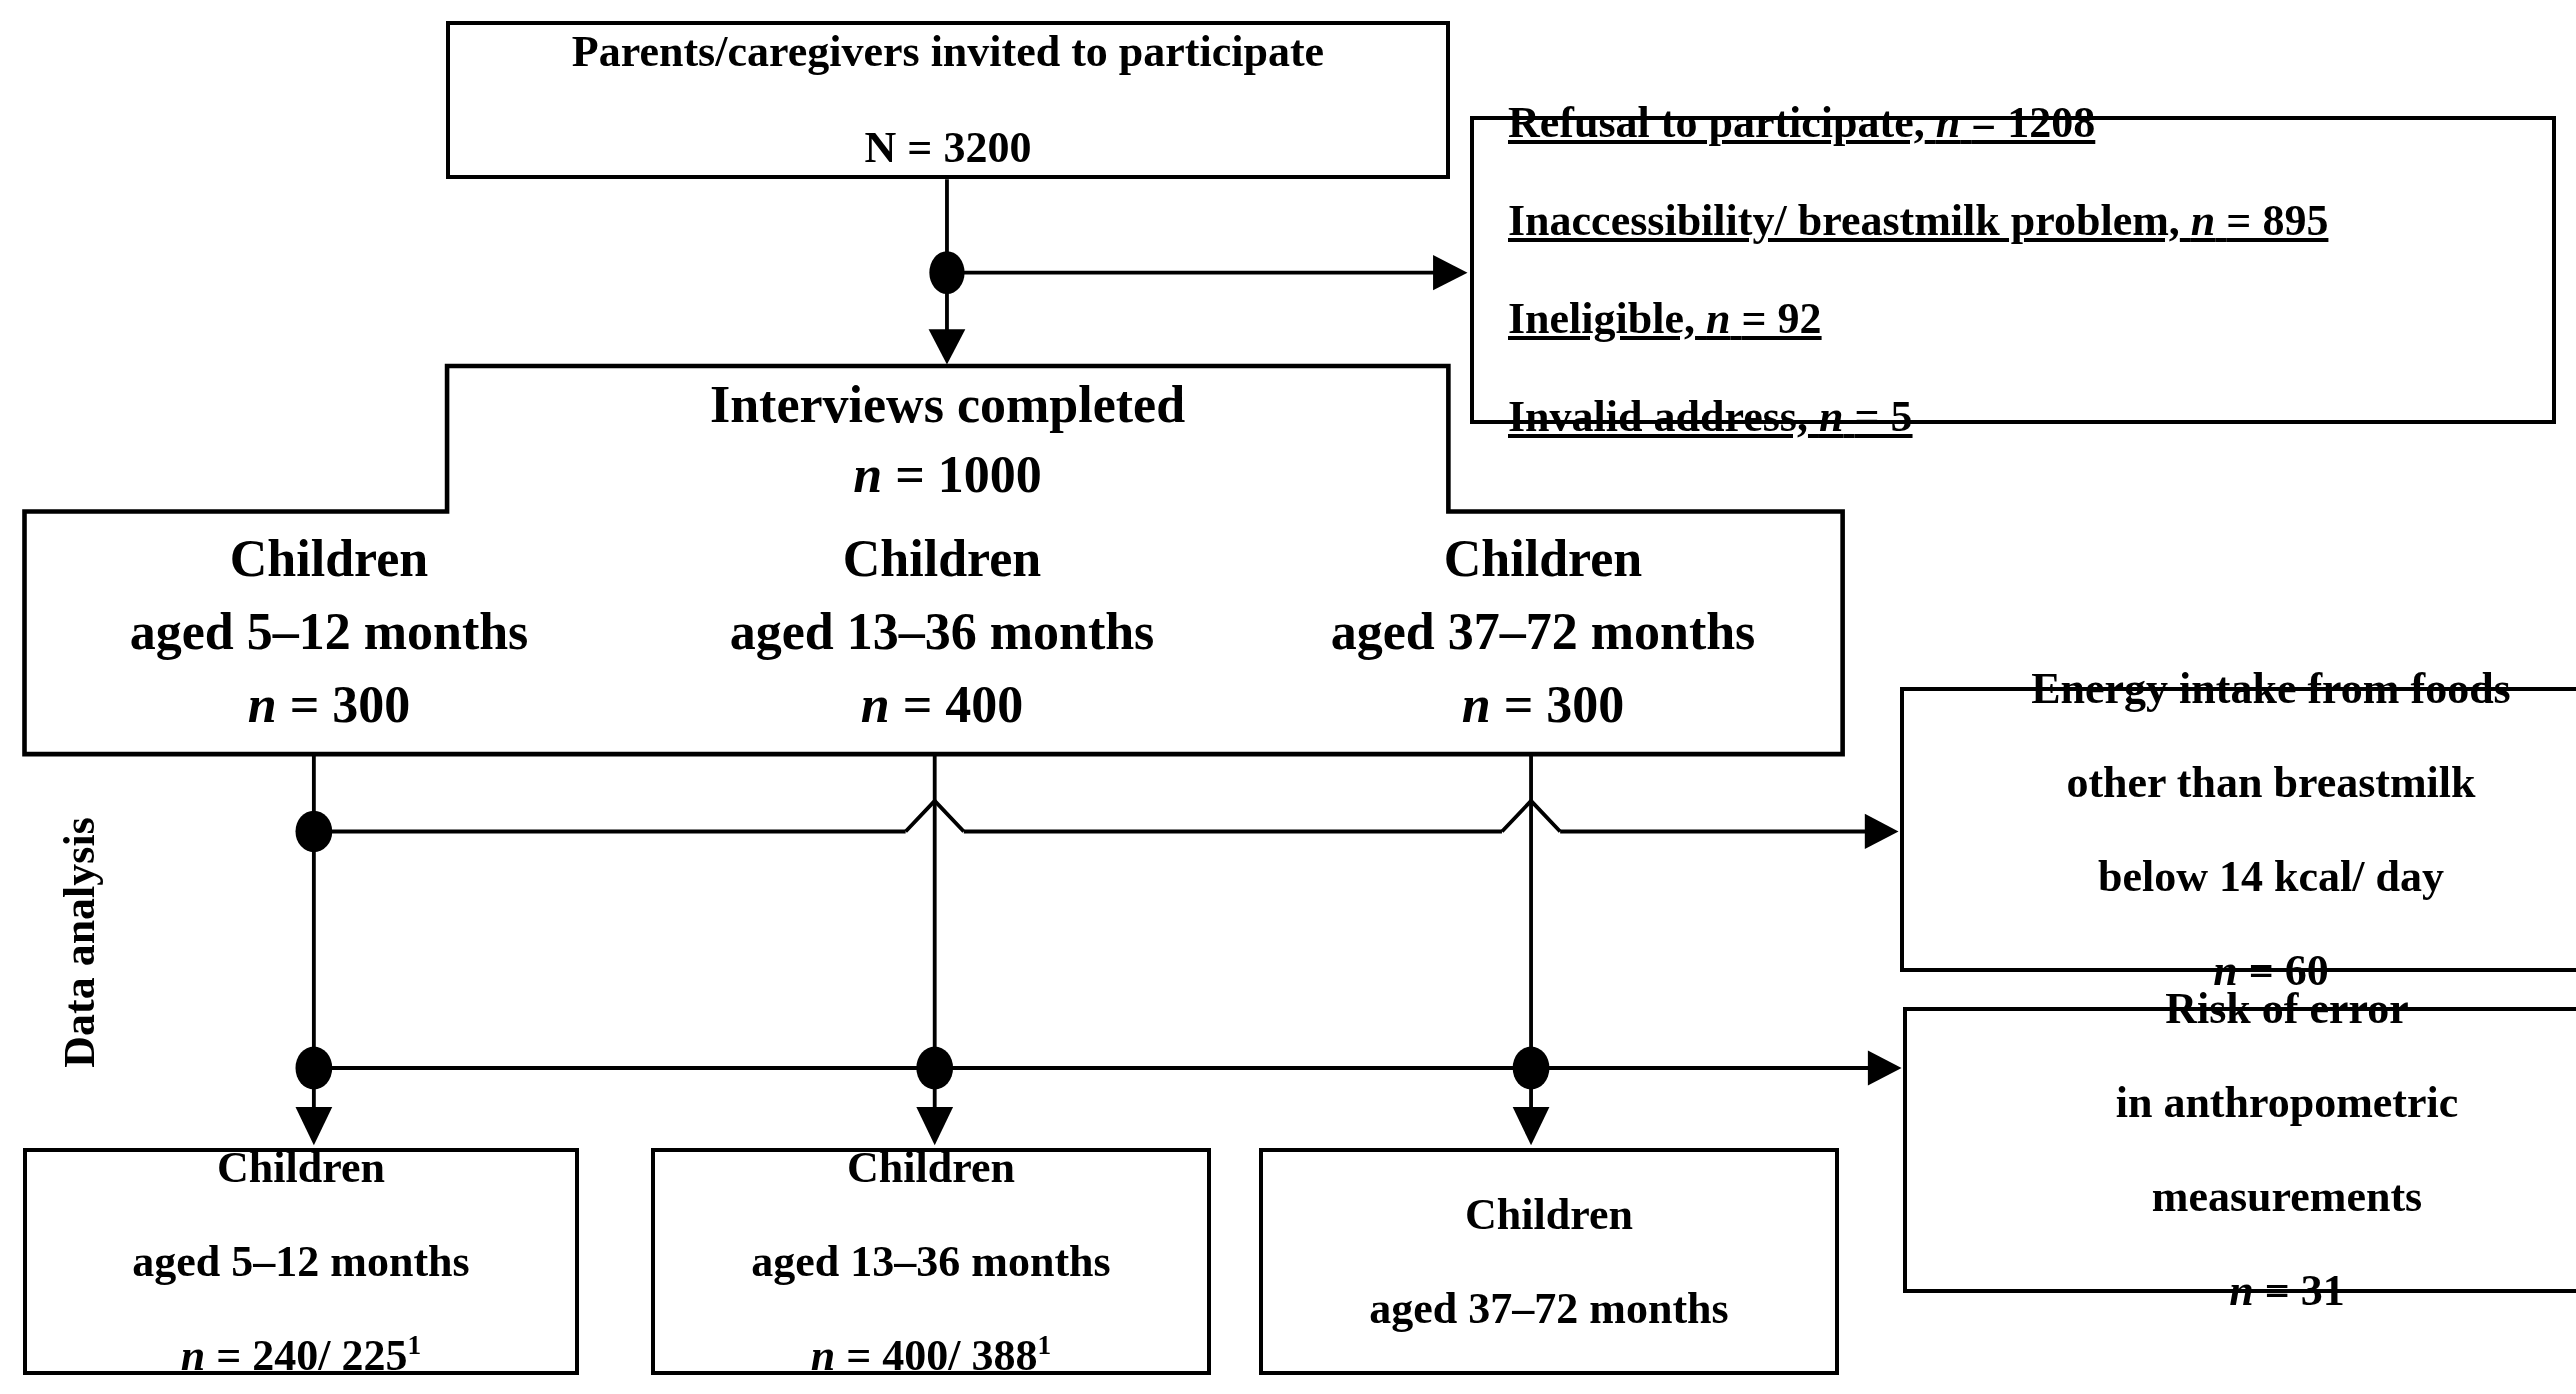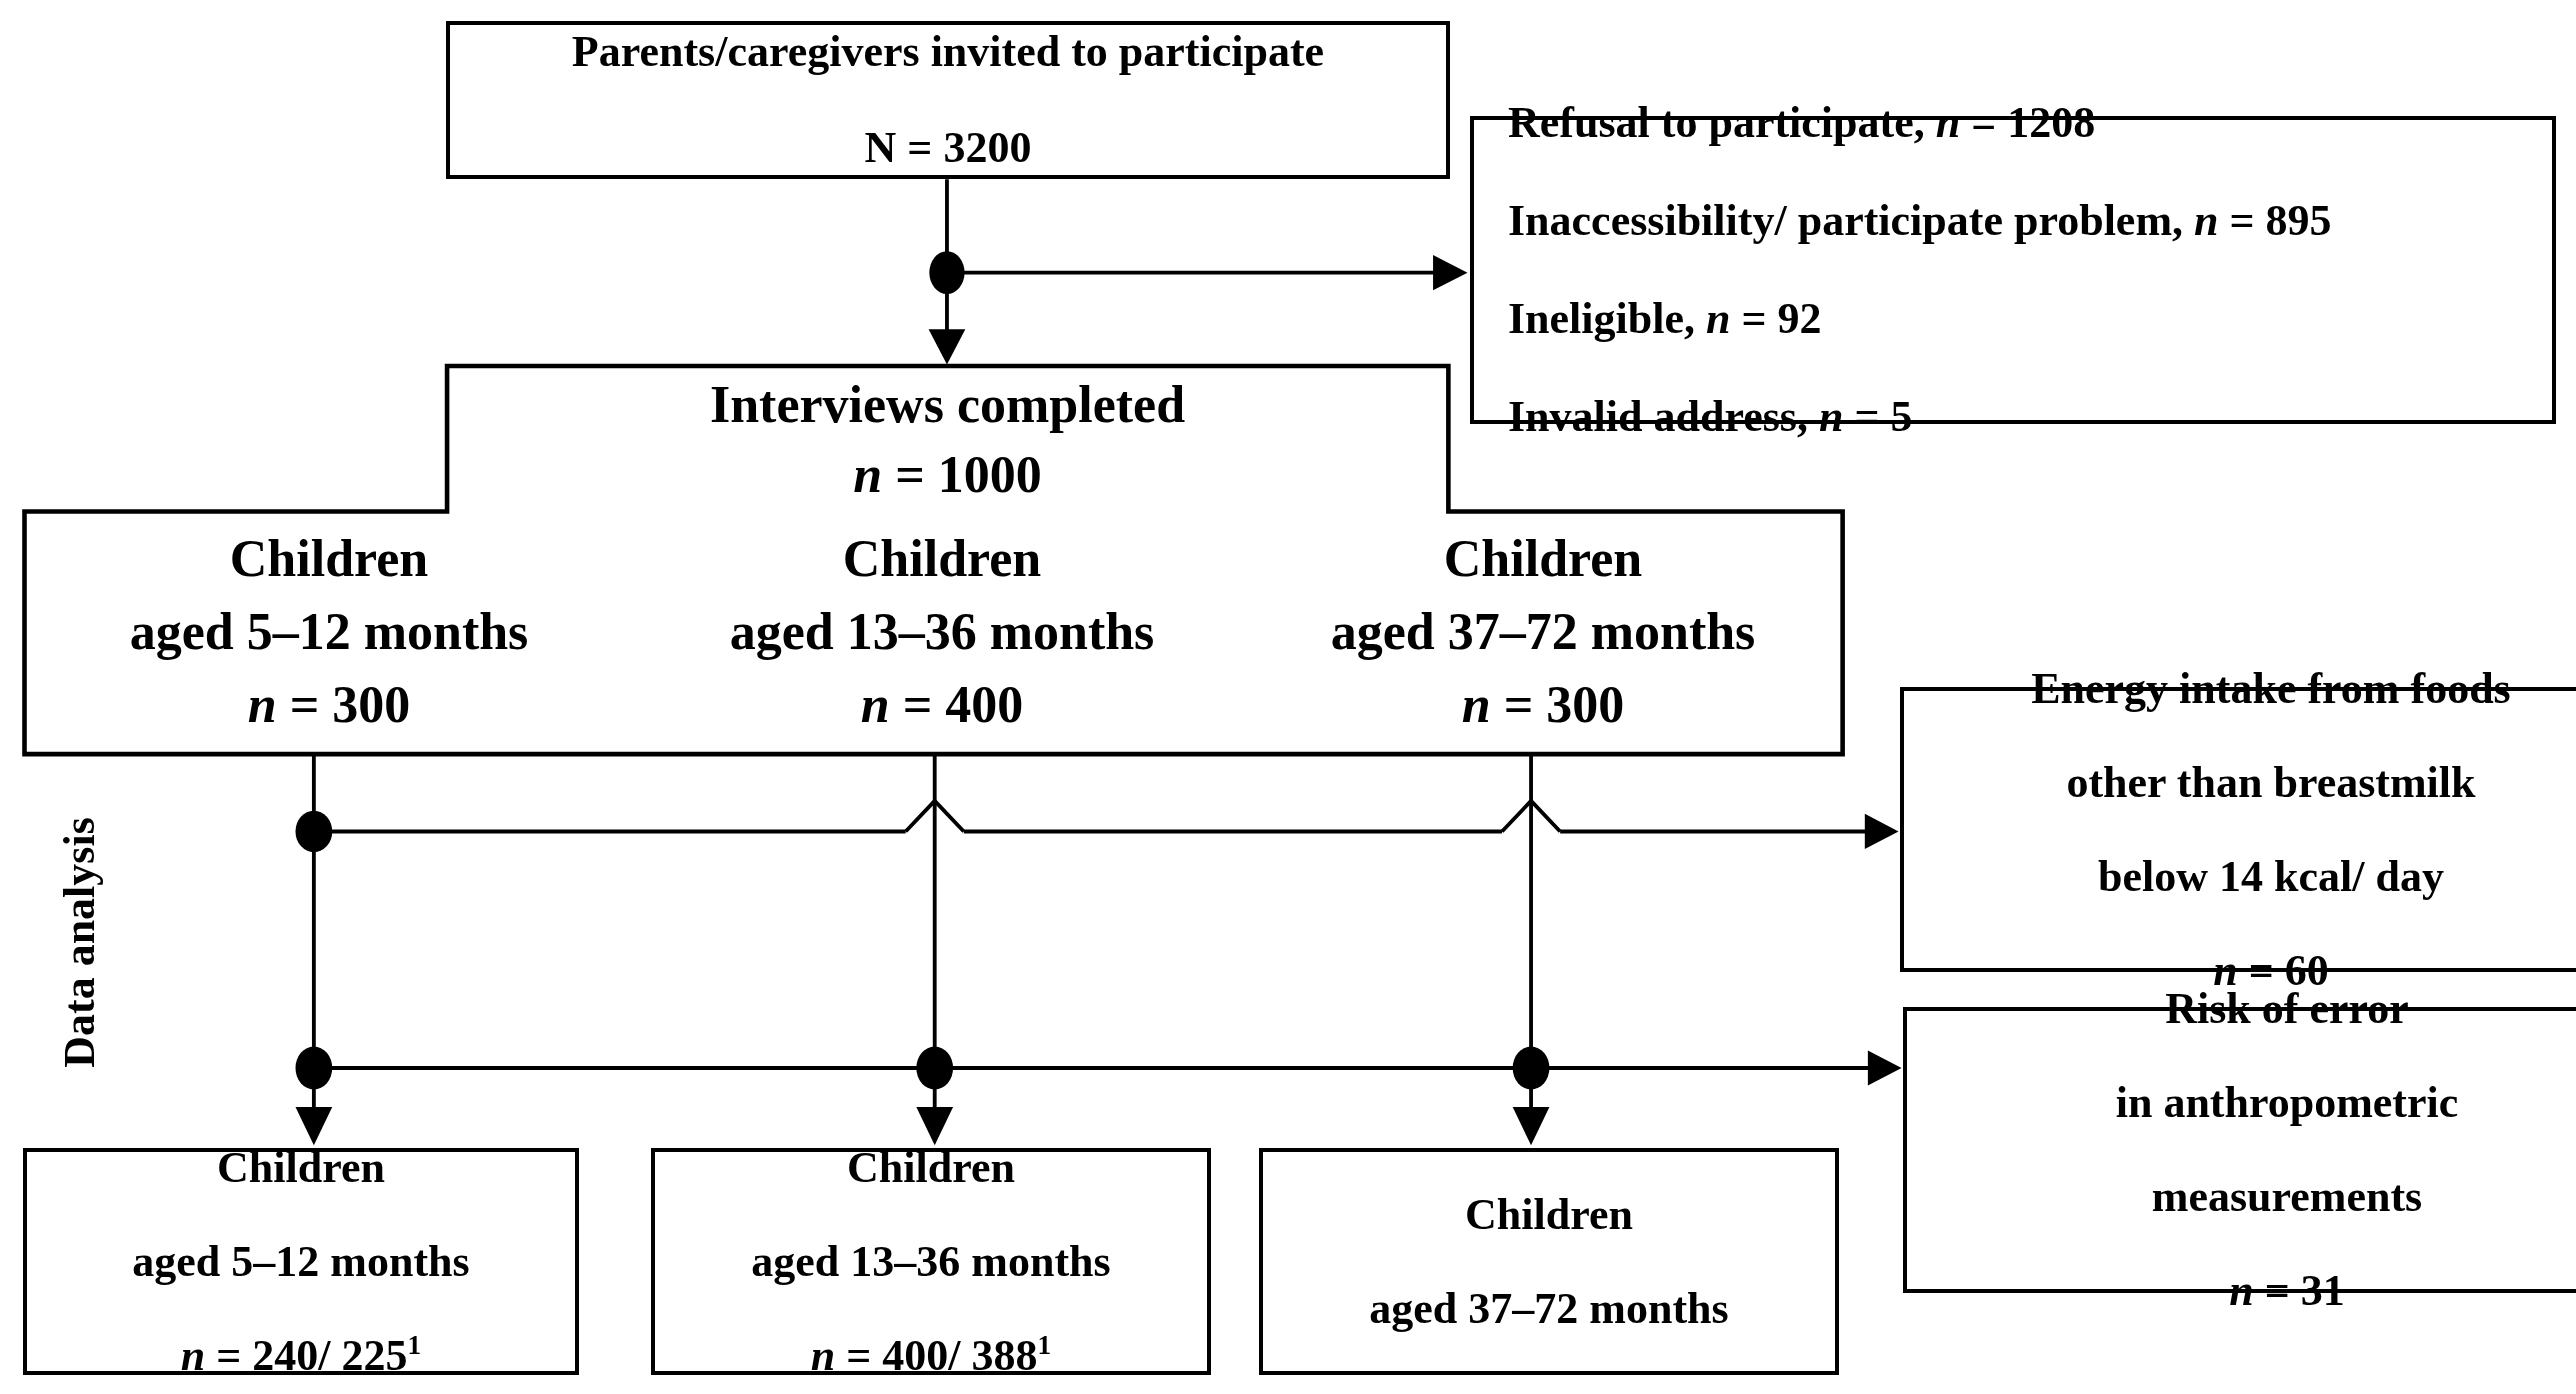--- a/index.html
+++ b/index.html
@@ -104,23 +104,23 @@
     <ellipse cx="1221" cy="1395" rx="24" ry="28" fill="#000"></ellipse>
     <ellipse cx="2000" cy="1395" rx="24" ry="28" fill="#000"></ellipse>
     <polygon points="2440,1372 2440,1418 2484,1395" fill="#000"></polygon>
   </svg>
 
   <div class="box" style="left:446px; top:21.4px; width:1004px; height:158px;">
     <div class="ln">Parents/caregivers invited to participate</div>
     <div class="ln"><span class="nv up">N</span> <span>= 3200</span></div>
   </div>
 
-  <div class="box left-align" style="left:1470px; top:116px; width:1086px; height:308px;">
+  <div class="box left-align" style="left:1470px; top:116px; width:1086px; height:308px;text-decoration:underline;">
     <div class="ln"><span>Refusal to participate,</span> <span class="nv">n</span> <span>= 1208</span></div>
-    <div class="ln"><span>Inaccessibility/ participate problem,</span> <span class="nv">n</span> <span>= 895</span></div>
+    <div class="ln"><span>Inaccessibility/ breastmilk problem,</span> <span class="nv">n</span> <span>= 895</span></div>
     <div class="ln"><span>Ineligible,</span> <span class="nv">n</span> <span>= 92</span></div>
     <div class="ln"><span>Invalid address,</span> <span class="nv">n</span> <span>= 5</span></div>
   </div>
 
   <div class="plain" style="left:447px; top:369px; width:1001px; height:141px; line-height:70px;">
     <div class="ln">Interviews completed</div>
     <div class="ln"><span class="nv">n</span> <span>= 1000</span></div>
   </div>
 
   <div class="plain" style="left:61px; top:514px; width:536px; height:234px;">

